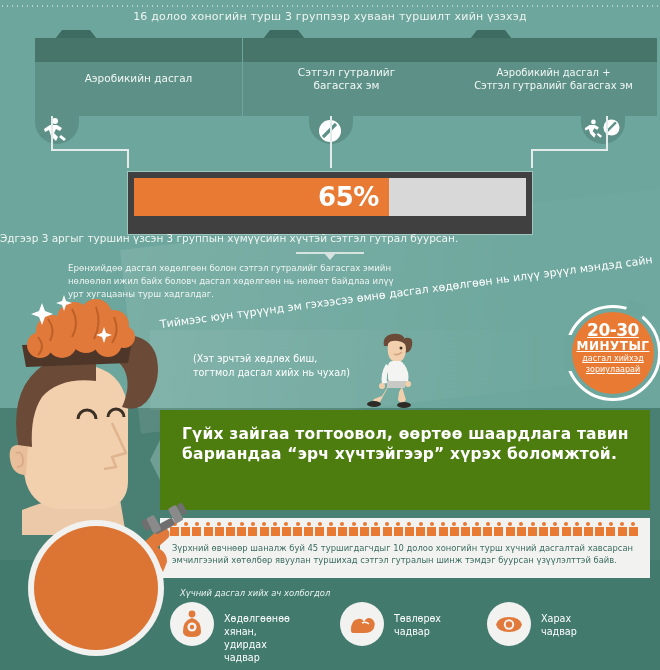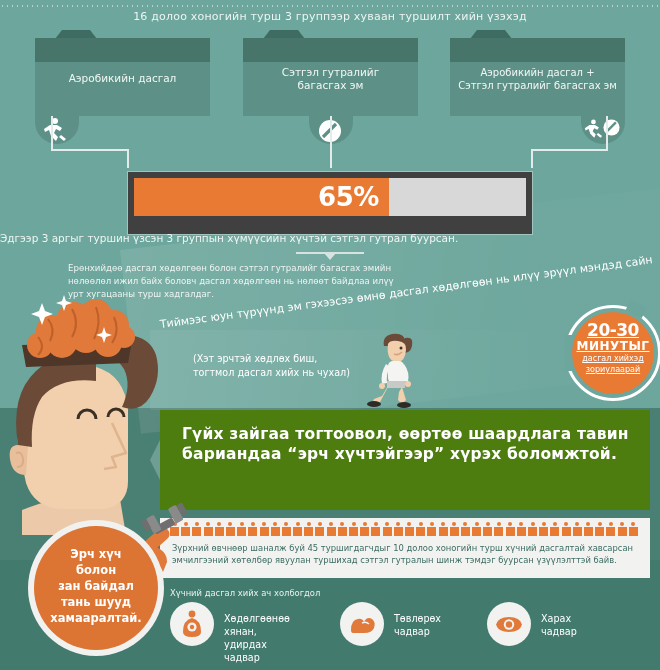--- a/index.html
+++ b/index.html
@@ -28,21 +28,21 @@
     background:linear-gradient(90deg, rgba(255,255,255,0.06), rgba(255,255,255,0.0));
     pointer-events:none;}
 
   
   .header-title{
     position:absolute;left:0;top:10px;width:660px;text-align:center;
     font-size:11px;color:#eef4f2;letter-spacing:.2px;
   }
 
   
-  .folder{position:absolute;}
+  .folder{position:absolute;padding-left:32px;}
   .folder .tab{position:absolute;left:20px;top:0;width:42px;height:9px;
     background:#3f6c62;border-radius:3px 5px 0 0;
     clip-path:polygon(0 100%,7px 0,35px 0,100% 100%);}
   .folder .darkband{position:absolute;left:0;top:8px;width:100%;height:24px;background:#47756a;}
   .folder .body{position:absolute;left:0;top:32px;width:100%;height:54px;background:#5d9187;}
   .folder .label{position:absolute;left:0;top:42px;width:100%;text-align:center;
     font-size:10.5px;color:#f2f7f5;line-height:13px;}
   .folder .knob{position:absolute;border-radius:0 0 22px 22px;background:#5d9187;}
 
   .icon-white{fill:#ffffff;}
@@ -101,21 +101,21 @@
   .statbox{position:absolute;left:160px;top:518px;width:490px;height:60px;background:#f2f2f0;}
   .people{position:absolute;left:10px;top:4px;width:470px;height:14px;
     display:flex;gap:2.2px;flex-wrap:nowrap;overflow:hidden;}
   .person{width:9px;height:14px;position:relative;flex:0 0 auto;}
   .person .h{position:absolute;left:2.5px;top:0;width:4px;height:4px;border-radius:50%;background:#e87a34;}
   .person .b{position:absolute;left:0;top:5px;width:9px;height:9px;background:#e87a34;}
   .stat-p{position:absolute;left:12px;top:24px;width:466px;
     font-size:8.4px;line-height:12px;color:#3a6b61;}
 
   
-  .skills-title{position:absolute;left:170px;top:588px;font-size:8.4px;color:#eaf2ef;}
+  .skills-title{position:absolute;left:180px;top:588px;font-size:8.4px;color:#eaf2ef;font-style:italic;}
   .skill{position:absolute;top:602px;height:46px;}
   .skill .circ{position:absolute;left:0;top:0;width:44px;height:44px;border-radius:50%;background:#f2f2f0;}
   .skill .lab{position:absolute;left:54px;top:10px;font-size:9.6px;line-height:13px;color:#ffffff;white-space:nowrap;}
 
   
   .callout{position:absolute;left:28px;top:520px;width:136px;height:136px;}
   .callout .ring{position:absolute;inset:0;border-radius:50%;background:#f1f1ef;}
   .callout .disc{position:absolute;left:6px;top:6px;width:124px;height:124px;border-radius:50%;background:#dc7434;}
   .callout .txt{position:absolute;left:6px;top:26px;width:124px;text-align:center;color:#ffffff;
     font-size:11.5px;line-height:16px;font-weight:bold;}
@@ -510,20 +510,15 @@
     <rect x="48" y="22" width="22" height="8" rx="2" fill="#6f6f6f" transform="rotate(-28 59 26)"></rect>
     <rect x="44" y="16" width="9" height="17" rx="2" fill="#8a8a8a" transform="rotate(-28 48 24)"></rect>
     <rect x="66" y="6" width="9" height="17" rx="2" fill="#8a8a8a" transform="rotate(-28 70 14)"></rect>
     <rect x="38" y="19" width="6" height="12" rx="2" fill="#6f6f6f" transform="rotate(-28 41 25)"></rect>
     <rect x="74" y="3" width="6" height="12" rx="2" fill="#6f6f6f" transform="rotate(-28 77 9)"></rect>
   </svg>
 
   <div class="callout">
     <div class="ring"></div>
     <div class="disc"></div>
-    <div class="txt" style="white-space:pre-line;">Эрч хүч
-болон
-зан байдал
-тань шууд
-хамааралтай.</div>
   </div>
 
 </div>
 
 </body></html>

